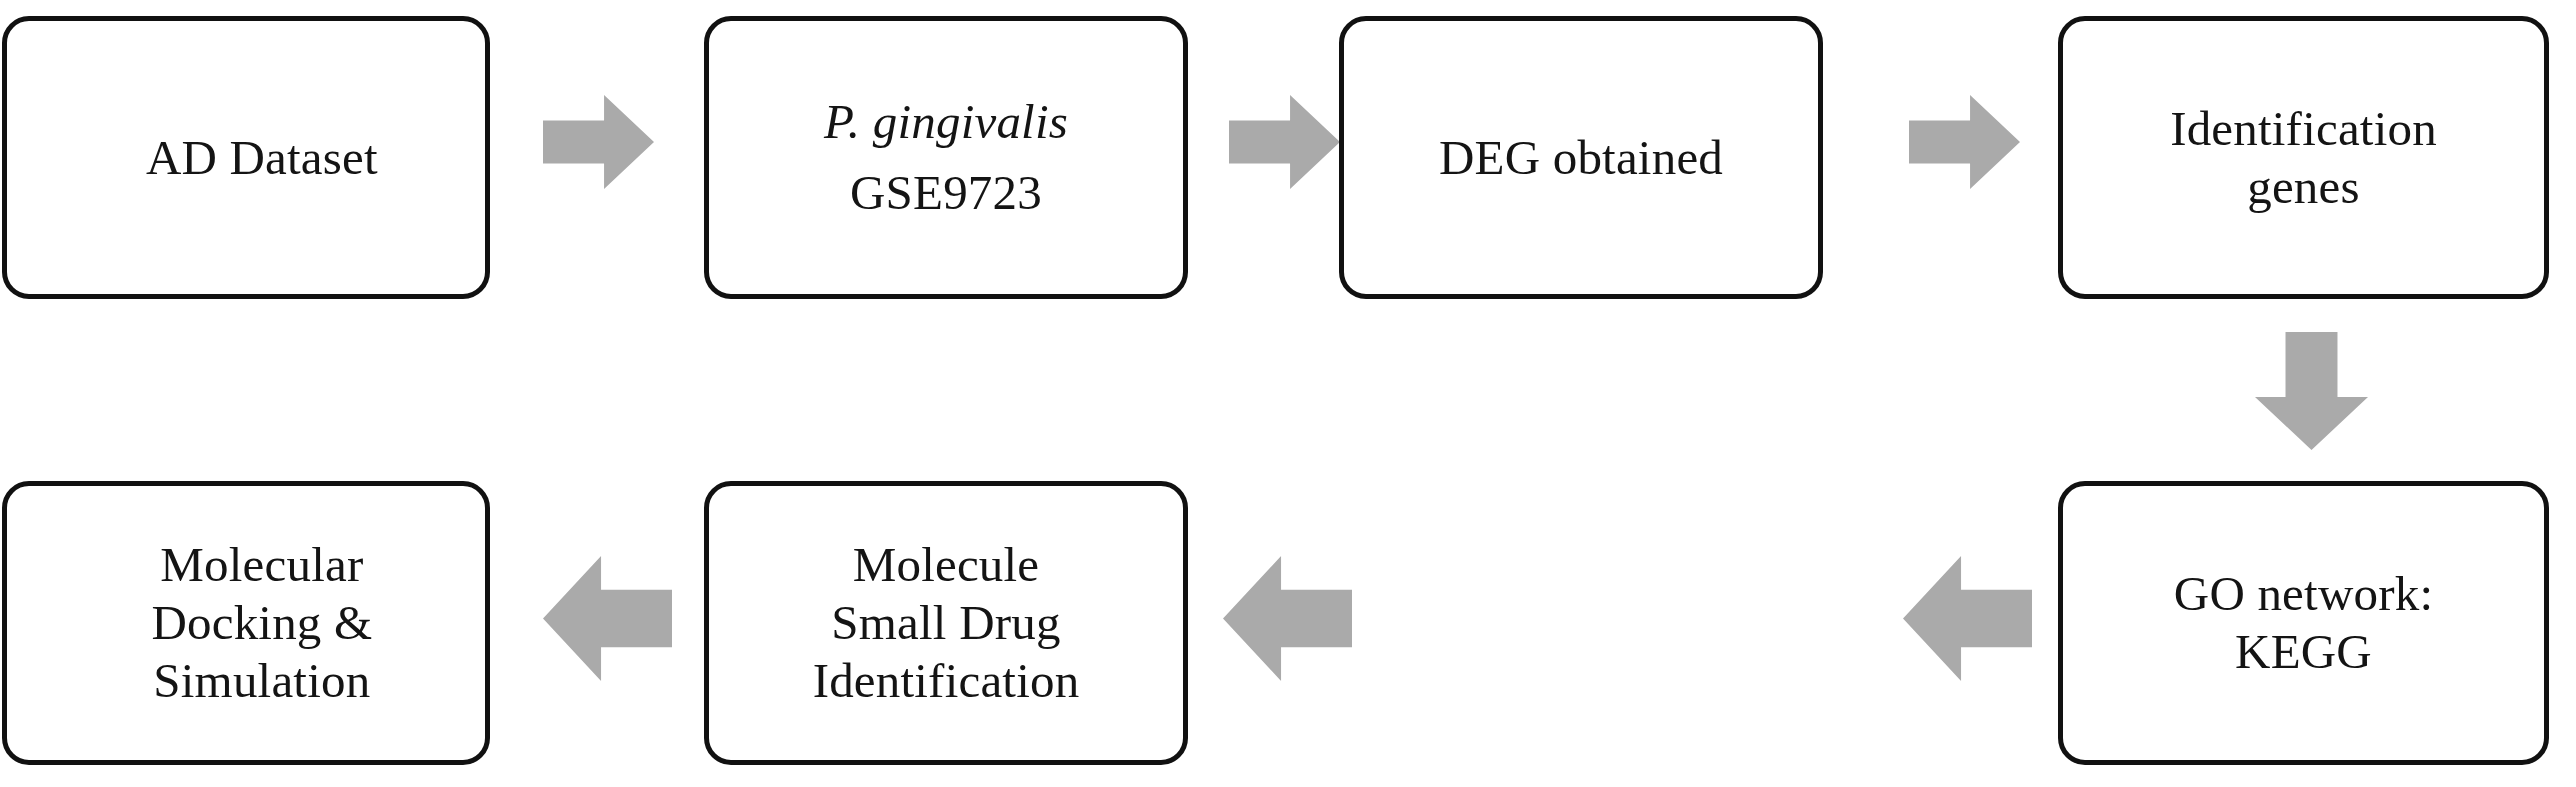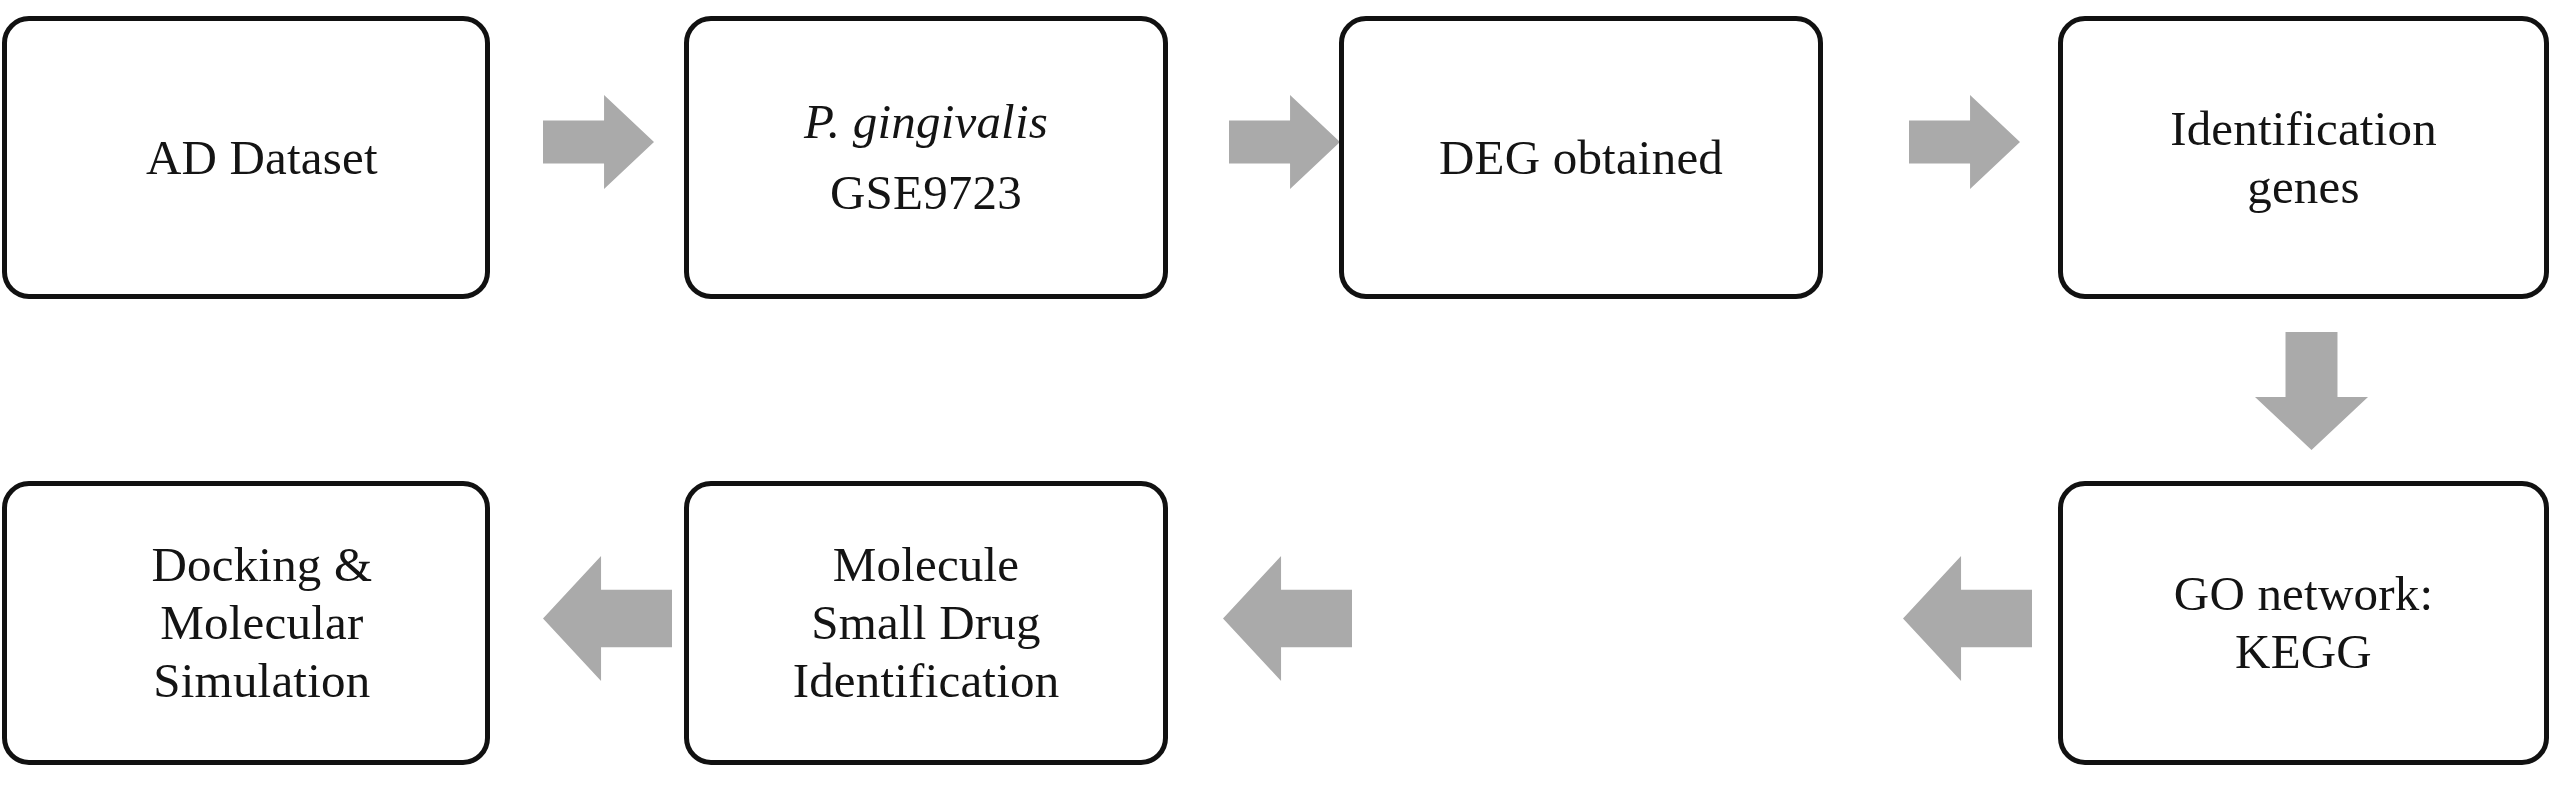--- a/index.html
+++ b/index.html
@@ -49,21 +49,21 @@
   .node .line.gap-top {
     margin-top: 12.7px;
   }
 
   
   .r1 { top: 16px;  height: 283px; }
   
   .r2 { top: 481px; height: 284px; }
 
   .c1 { left: 2px;   width: 488px; padding-left: 46px; }
-  .c2 { left: 684px;  width: 484px; }
+  .c2 { left: 704px;  width: 484px; }
   .c3 { left: 1339px; width: 484px; }
   .c4 { left: 2058px; width: 491px; }
 
   
   .arrow {
     position: absolute;
     background: #aaaaaa;
   }
   .arrow-right {
     clip-path: polygon(0% 27%, 55% 27%, 55% 0%, 100% 50%, 55% 100%, 55% 73%, 0% 73%);
@@ -113,22 +113,22 @@
   <div class="arrow arrow-right a-t3"></div>
 
   <div class="node r1 c4">
     <span class="line">Identification</span>
     <span class="line">genes</span>
   </div>
 
   <div class="arrow arrow-down a-v1"></div>
 
   <div class="node r2 c1">
+    <span class="line">Molecular</span>
     <span class="line">Docking &amp;</span>
-    <span class="line">Molecular</span>
     <span class="line">Simulation</span>
   </div>
 
   <div class="arrow arrow-left a-b3"></div>
 
   <div class="node r2 c2">
     <span class="line">Molecule</span>
     <span class="line">Small Drug</span>
     <span class="line">Identification</span>
   </div>

